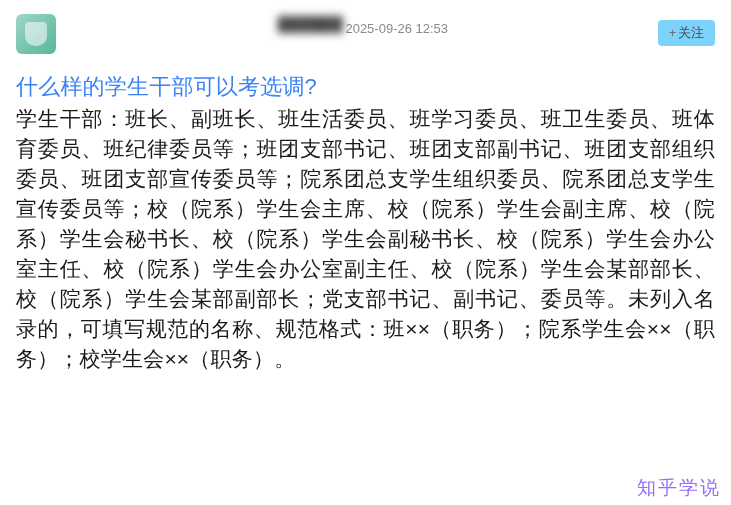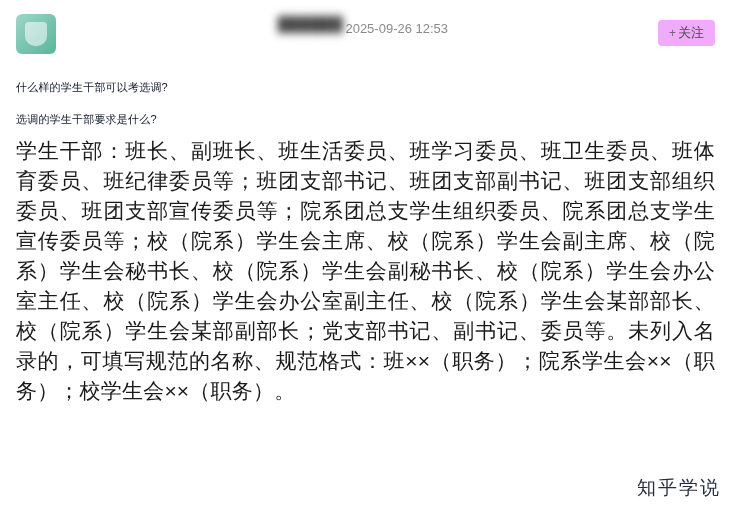--- a/index.html
+++ b/index.html
@@ -76,42 +76,42 @@
   .timestamp {
     font-size: 13px;
     color: #8a8a8a;
     line-height: 22px;
     margin-top: 4px;
   }
   .follow-btn {
     flex: 0 0 auto;
     font-size: 13px;
     color: #4a4a4a;
-    background: #f0abfc;
+    background: #7dd3fc;
     border: none;
     border-radius: 4px;
     padding: 5px 11px;
     cursor: pointer;
     margin-top: 6px;
     line-height: 16px;
     white-space: nowrap;
   }
   .plus-icon {
     color: #6b6b6b;
     font-size: 12px;
     margin-right: 2px;
   }
   
   .post-body {
     padding: 0 16px;
     box-sizing: border-box;
   }
   .q-line {
-    font-size: 11px;
-    color: #0f172a;
+    font-size: 22px;
+    color: #3b82f6;
     line-height: 30px;
     margin: 0 0 2px 0;
     letter-spacing: 0.2px;
   }
   .para {
     font-size: 21px;
     color: #1a1a1a;
     line-height: 30px;
     margin: 0;
     text-align: justify;
@@ -123,21 +123,21 @@
   }
   .tags {
     color: #1a1a1a;
   }
   
   .watermark {
     position: absolute;
     right: 10px;
     bottom: 4px;
     font-size: 19px;
-    color: #0f172a;
+    color: #8b5cf6;
     letter-spacing: 2px;
     font-family: "DejaVu Sans", sans-serif;
     opacity: 0.9;
     pointer-events: none;
   }
 </style>
 </head>
 <body>
 
 <div class="page">
@@ -150,18 +150,17 @@
       </div>
       <div class="timestamp">2025-09-26 12:53</div>
     </div>
     <button class="follow-btn">
       <span class="plus-icon">+</span><span>关注</span>
     </button>
   </div>
 
   <div class="post-body">
     <p class="q-line">什么样的学生干部可以考选调?</p>
-    <p class="q-line">选调的学生干部要求是什么?</p>
     <p class="para">学生干部：班长、副班长、班生活委员、班学习委员、班卫生委员、班体育委员、班纪律委员等；班团支部书记、班团支部副书记、班团支部组织委员、班团支部宣传委员等；院系团总支学生组织委员、院系团总支学生宣传委员等；校（院系）学生会主席、校（院系）学生会副主席、校（院系）学生会秘书长、校（院系）学生会副秘书长、校（院系）学生会办公室主任、校（院系）学生会办公室副主任、校（院系）学生会某部部长、校（院系）学生会某部副部长；党支部书记、副书记、委员等。未列入名录的，可填写规范的名称、规范格式：班××（职务）；院系学生会××（职务）；校学生会××（职务）。</p>
   </div>
 
   <div class="watermark">知乎学说</div>
 </div>
 
 </body></html>

